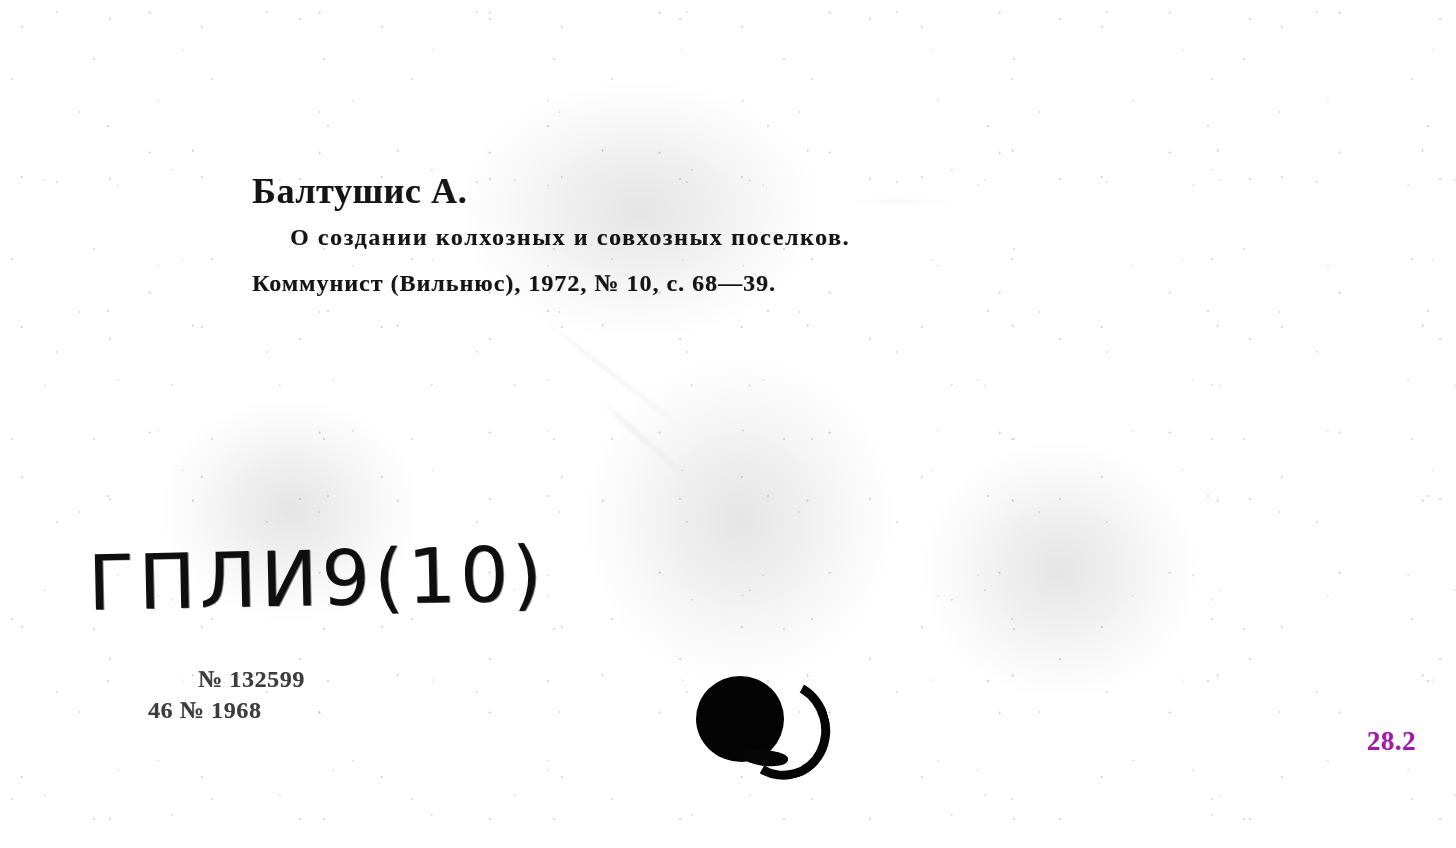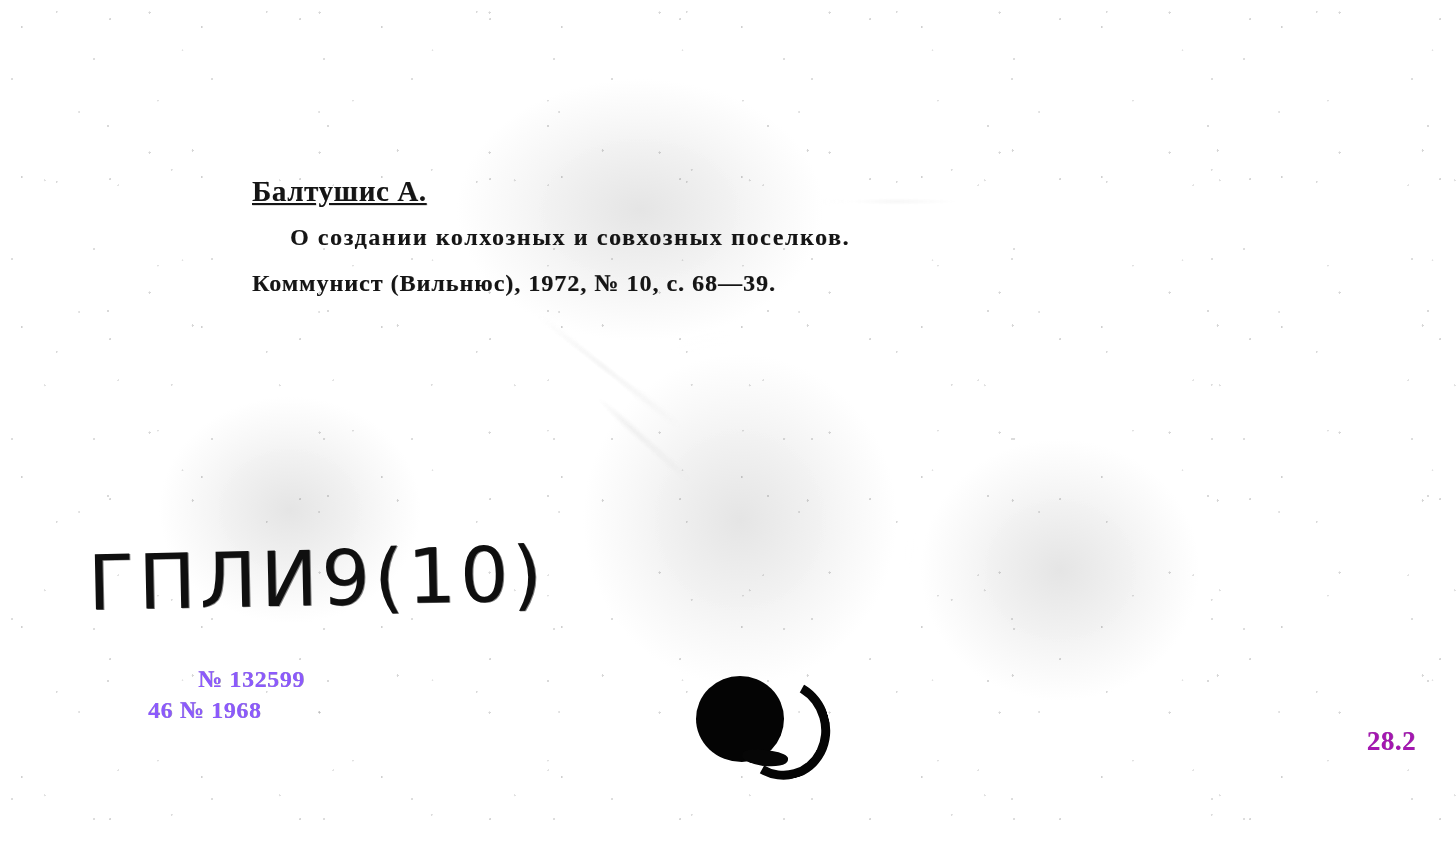--- a/index.html
+++ b/index.html
@@ -68,23 +68,22 @@
   .rec-line {
     font-size: 24px;
     line-height: 46px;
     font-weight: 700;
     letter-spacing: 0.4px;
     color: #1a1a1a;
     white-space: nowrap;
     text-shadow: 0.4px 0.4px 0 rgba(40,40,40,0.45);
   }
   .rec-author {
-    font-size: 29px;
+    font-size: 36px;
     letter-spacing: 0.6px;
-    text-decoration: underline;
   }
   .rec-title {
     padding-left: 38px;
     letter-spacing: 1.6px;
   }
   .rec-source {
     letter-spacing: 1.0px;
   }
 
   
@@ -102,21 +101,21 @@
   }
 
   
   .stamp-block {
     position: absolute;
     left: 140px;
     top: 664px;
     font-size: 24px;
     font-weight: 700;
     line-height: 31px;
-    color: #8b5cf6;
+    color: #404040;
     letter-spacing: 0.6px;
     text-shadow: 0.4px 0.4px 0 rgba(40,40,40,0.4);
   }
   .stamp-1 { padding-left: 58px; }
   .stamp-2 { padding-left: 8px; }
   .stamp-3 { padding-left: 68px; }
 
   
   .blot-wrap {
     position: absolute;

